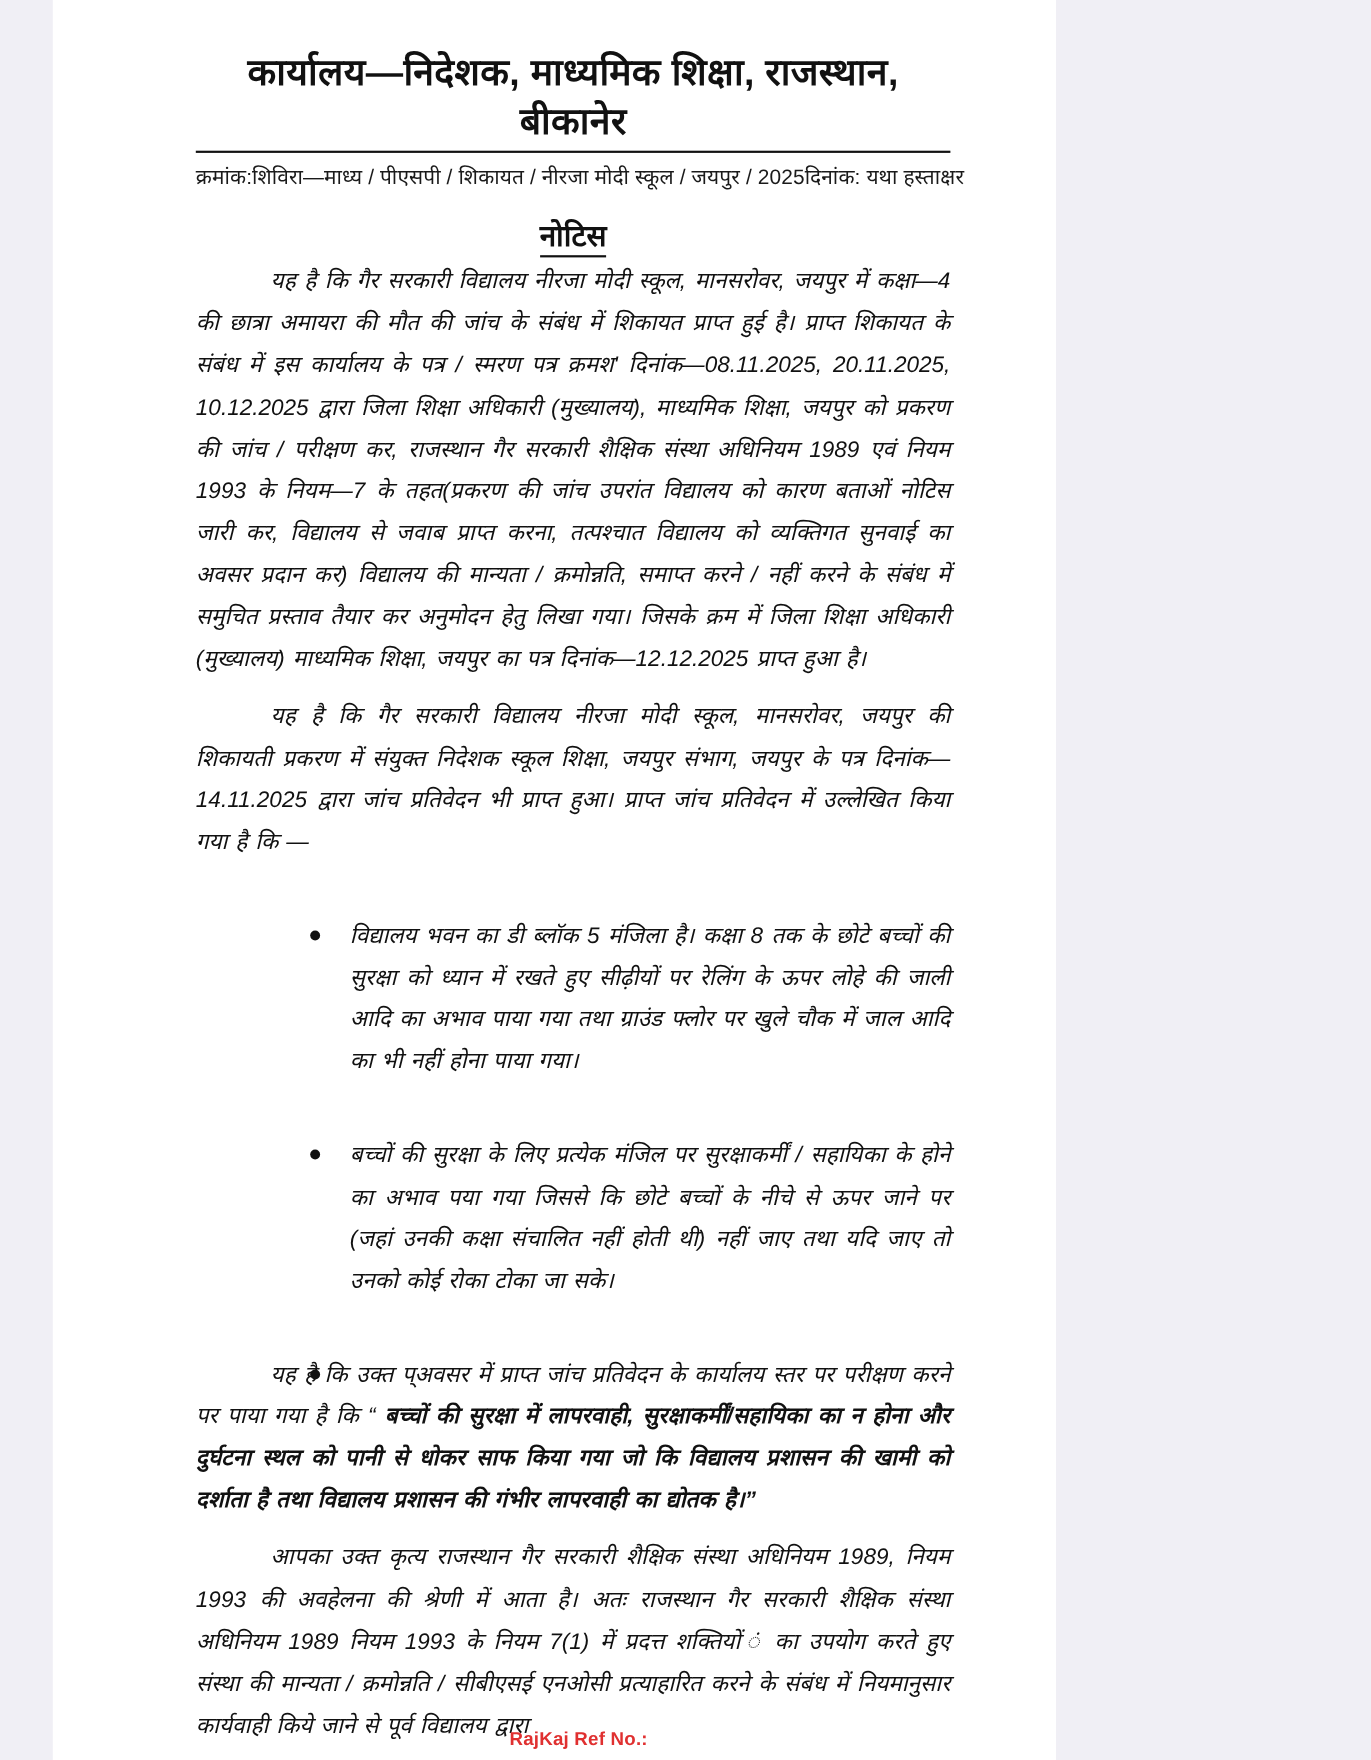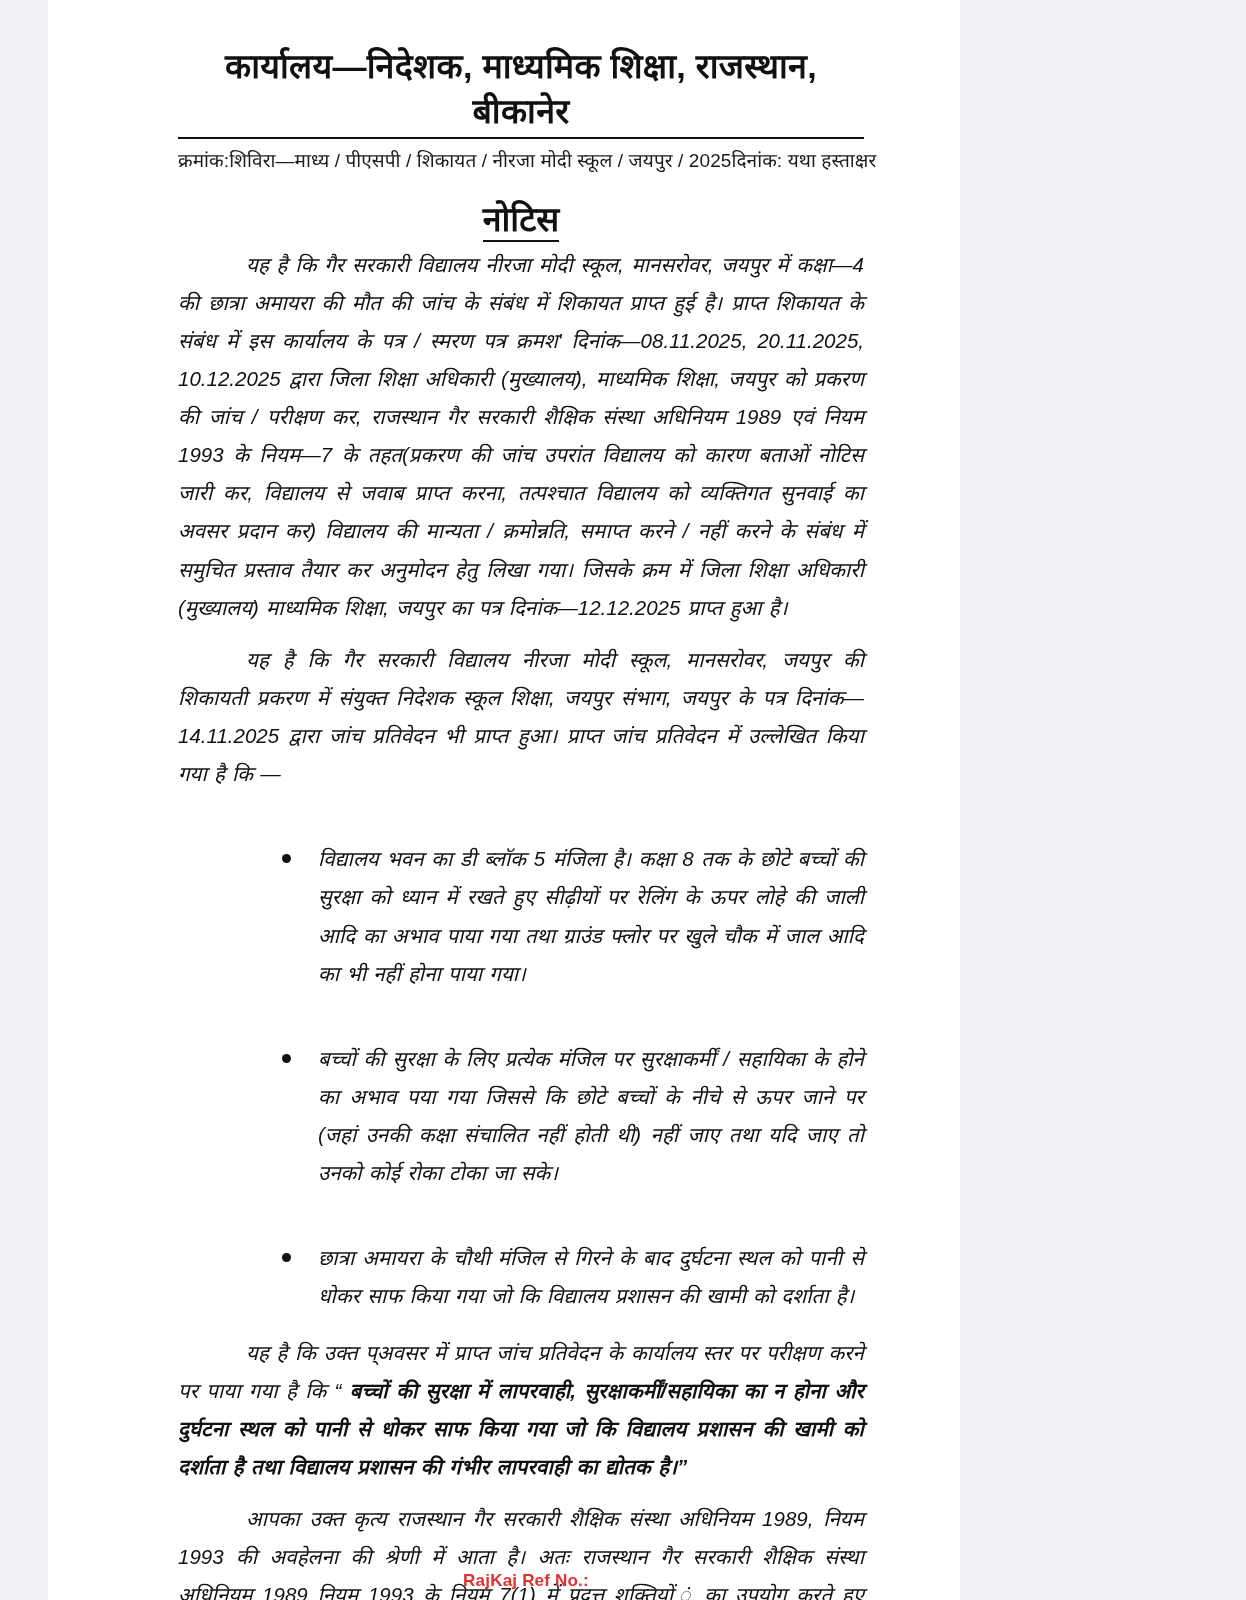--- a/index.html
+++ b/index.html
@@ -57,21 +57,21 @@
     color: #1a1a1a;
     font-weight: 500;
     letter-spacing: 0.1px;
   }
 
   .meta-left { white-space: nowrap; }
   .meta-right { white-space: nowrap; padding-right: 18px; }
 
   .notice-heading {
     text-align: center;
-    font-size: 34px;
+    font-size: 27px;
     font-weight: 700;
     color: #111111;
     margin: 26px 0 6px 0;
     line-height: 1.2;
   }
   .notice-heading span {
     border-bottom: 2px solid #111111;
     padding-bottom: 2px;
   }
 
@@ -187,21 +187,20 @@
           <li>
             <span class="bullet-dot"></span>
             <span>विद्यालय भवन का डी ब्लॉक 5 मंजिला है। कक्षा 8 तक के छोटे बच्चों की सुरक्षा को ध्यान में रखते हुए सीढ़ीयों पर रेलिंग के ऊपर लोहे की जाली आदि का अभाव पाया गया तथा ग्राउंड फ्लोर पर खुले चौक में जाल आदि का भी नहीं होना पाया गया।</span>
           </li>
           <li>
             <span class="bullet-dot"></span>
             <span>बच्चों की सुरक्षा के लिए प्रत्येक मंजिल पर सुरक्षाकर्मीं / सहायिका के होने का अभाव पया गया जिससे कि छोटे बच्चों के नीचे से ऊपर जाने पर (जहां उनकी कक्षा संचालित नहीं होती थी) नहीं जाए तथा यदि जाए तो उनको कोई रोका टोका जा सके।</span>
           </li>
           <li>
             <span class="bullet-dot"></span>
-            <span>छात्रा अमायरा के चौथी मंजिल से गिरने के बाद दुर्घटना स्थल को पानी से धोकर साफ किया गया जो कि विद्यालय प्रशासन की खामी को दर्शाता है।</span>
           </li>
         </ul>
 
         <p class="para para-quote"><span>यह है कि उक्त प्अवसर में प्राप्त जांच प्रतिवेदन के कार्यालय स्तर पर परीक्षण करने पर पाया गया है कि “ </span><span class="bold-quote">बच्चों की सुरक्षा में लापरवाही, सुरक्षाकर्मीं/सहायिका का न होना और दुर्घटना स्थल को पानी से धोकर साफ किया गया जो कि विद्यालय प्रशासन की खामी को दर्शाता है तथा विद्यालय प्रशासन की गंभीर लापरवाही का द्योतक है।”</span></p>
 
         <p class="para para-last">आपका उक्त कृत्य राजस्थान गैर सरकारी शैक्षिक संस्था अधिनियम 1989, नियम 1993 की अवहेलना की श्रेणी में आता है। अतः राजस्थान गैर सरकारी शैक्षिक संस्था अधिनियम 1989 नियम 1993 के नियम 7(1) में प्रदत्त शक्तियों ं का उपयोग करते हुए संस्था की मान्यता / क्रमोन्नति / सीबीएसई एनओसी प्रत्याहारित करने के संबंध में नियमानुसार कार्यवाही किये जाने से पूर्व विद्यालय द्वारा</p>
 
       </div>
     </div>
 

